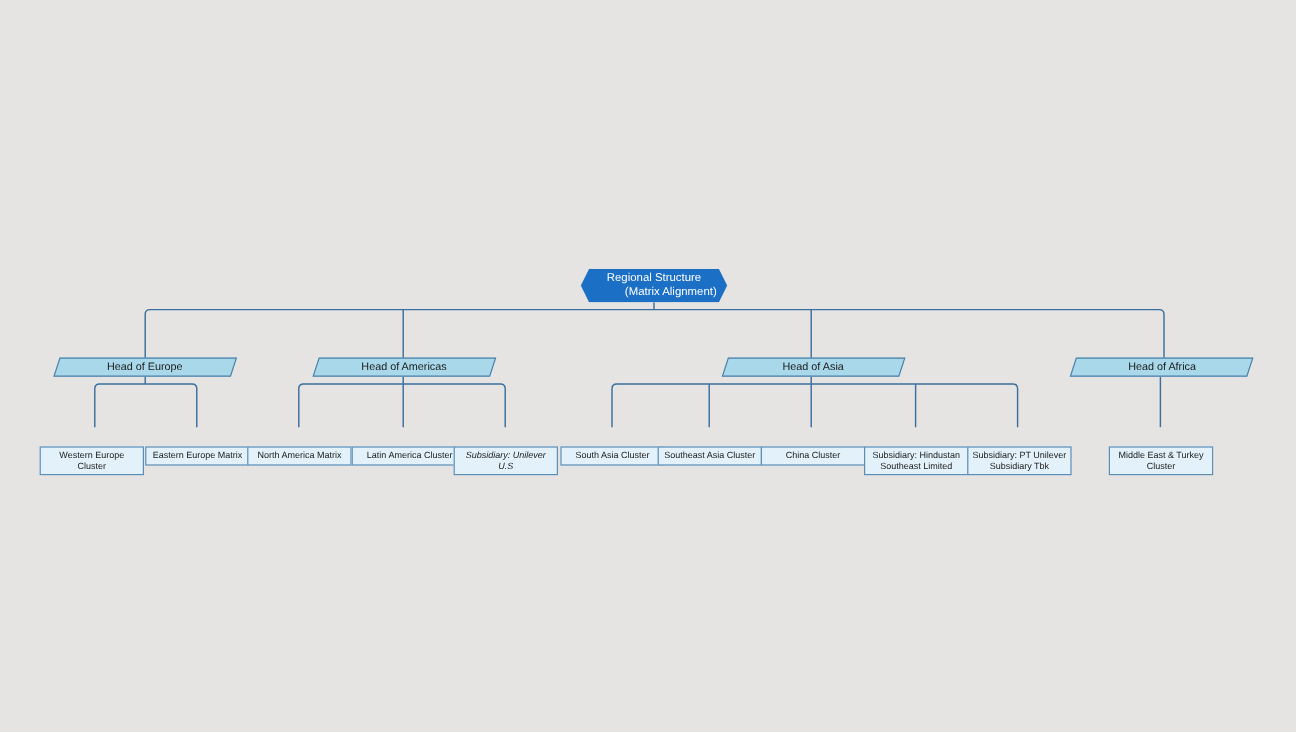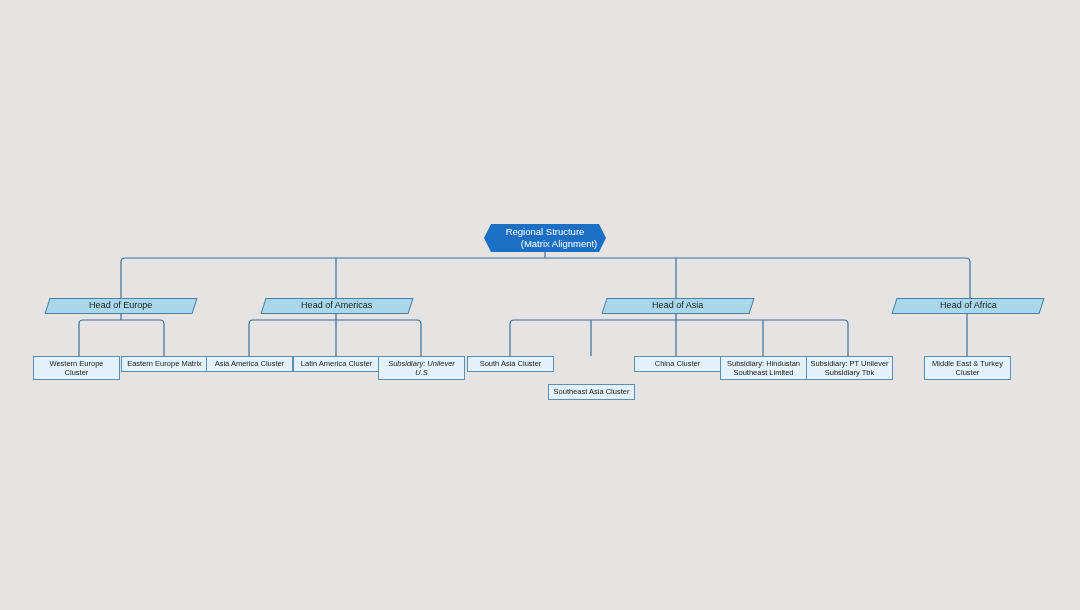--- a/index.html
+++ b/index.html
@@ -58,21 +58,21 @@
   .node-head > span {
     transform: skewX(18deg);
     display: block;
   }
   
   .node-leaf {
     background: #e3f2fa;
     border: 1px solid #5b8db5;
     color: #1a1a1a;
     font-size: 7.5px;
-    top: 356px;
+    top: 372px;
     height: 24px;
     padding: 0 2px;
   }
   .node-leaf span { display: block; width: 100%; }
 </style>
 </head>
 <body>
 
 <div id="chart-canvas">
 
@@ -127,40 +127,40 @@
       <span>Cluster</span>
     </div>
   </div>
   <div class="node node-leaf" style="left:121px; width:87px; height:16px;">
     <div>
       <span>Eastern Europe Matrix</span>
     </div>
   </div>
   <div class="node node-leaf" style="left:206px; width:87px; height:16px;">
     <div>
-      <span>Asia America Cluster</span>
+      <span>North America Matrix</span>
     </div>
   </div>
-  <div class="node node-leaf" style="left:293px; width:87px; height:16px;">
+  <div class="node node-leaf" style="left:293px; width:87px; height:16px;justify-content:flex-end;">
     <div>
       <span>Latin America Cluster</span>
     </div>
   </div>
   <div class="node node-leaf" style="left:378px; width:87px;font-style:italic;">
     <div>
       <span>Subsidiary: Unilever</span>
       <span>U.S</span>
     </div>
   </div>
   <div class="node node-leaf" style="left:467px; width:87px; height:16px;">
     <div>
       <span>South Asia Cluster</span>
     </div>
   </div>
-  <div class="node node-leaf" style="left:548px; width:87px; height:16px;margin-top:28px;">
+  <div class="node node-leaf" style="left:548px; width:87px; height:16px;">
     <div>
       <span>Southeast Asia Cluster</span>
     </div>
   </div>
   <div class="node node-leaf" style="left:634px; width:87px; height:16px;">
     <div>
       <span>China Cluster</span>
     </div>
   </div>
   <div class="node node-leaf" style="left:720px; width:87px;">

